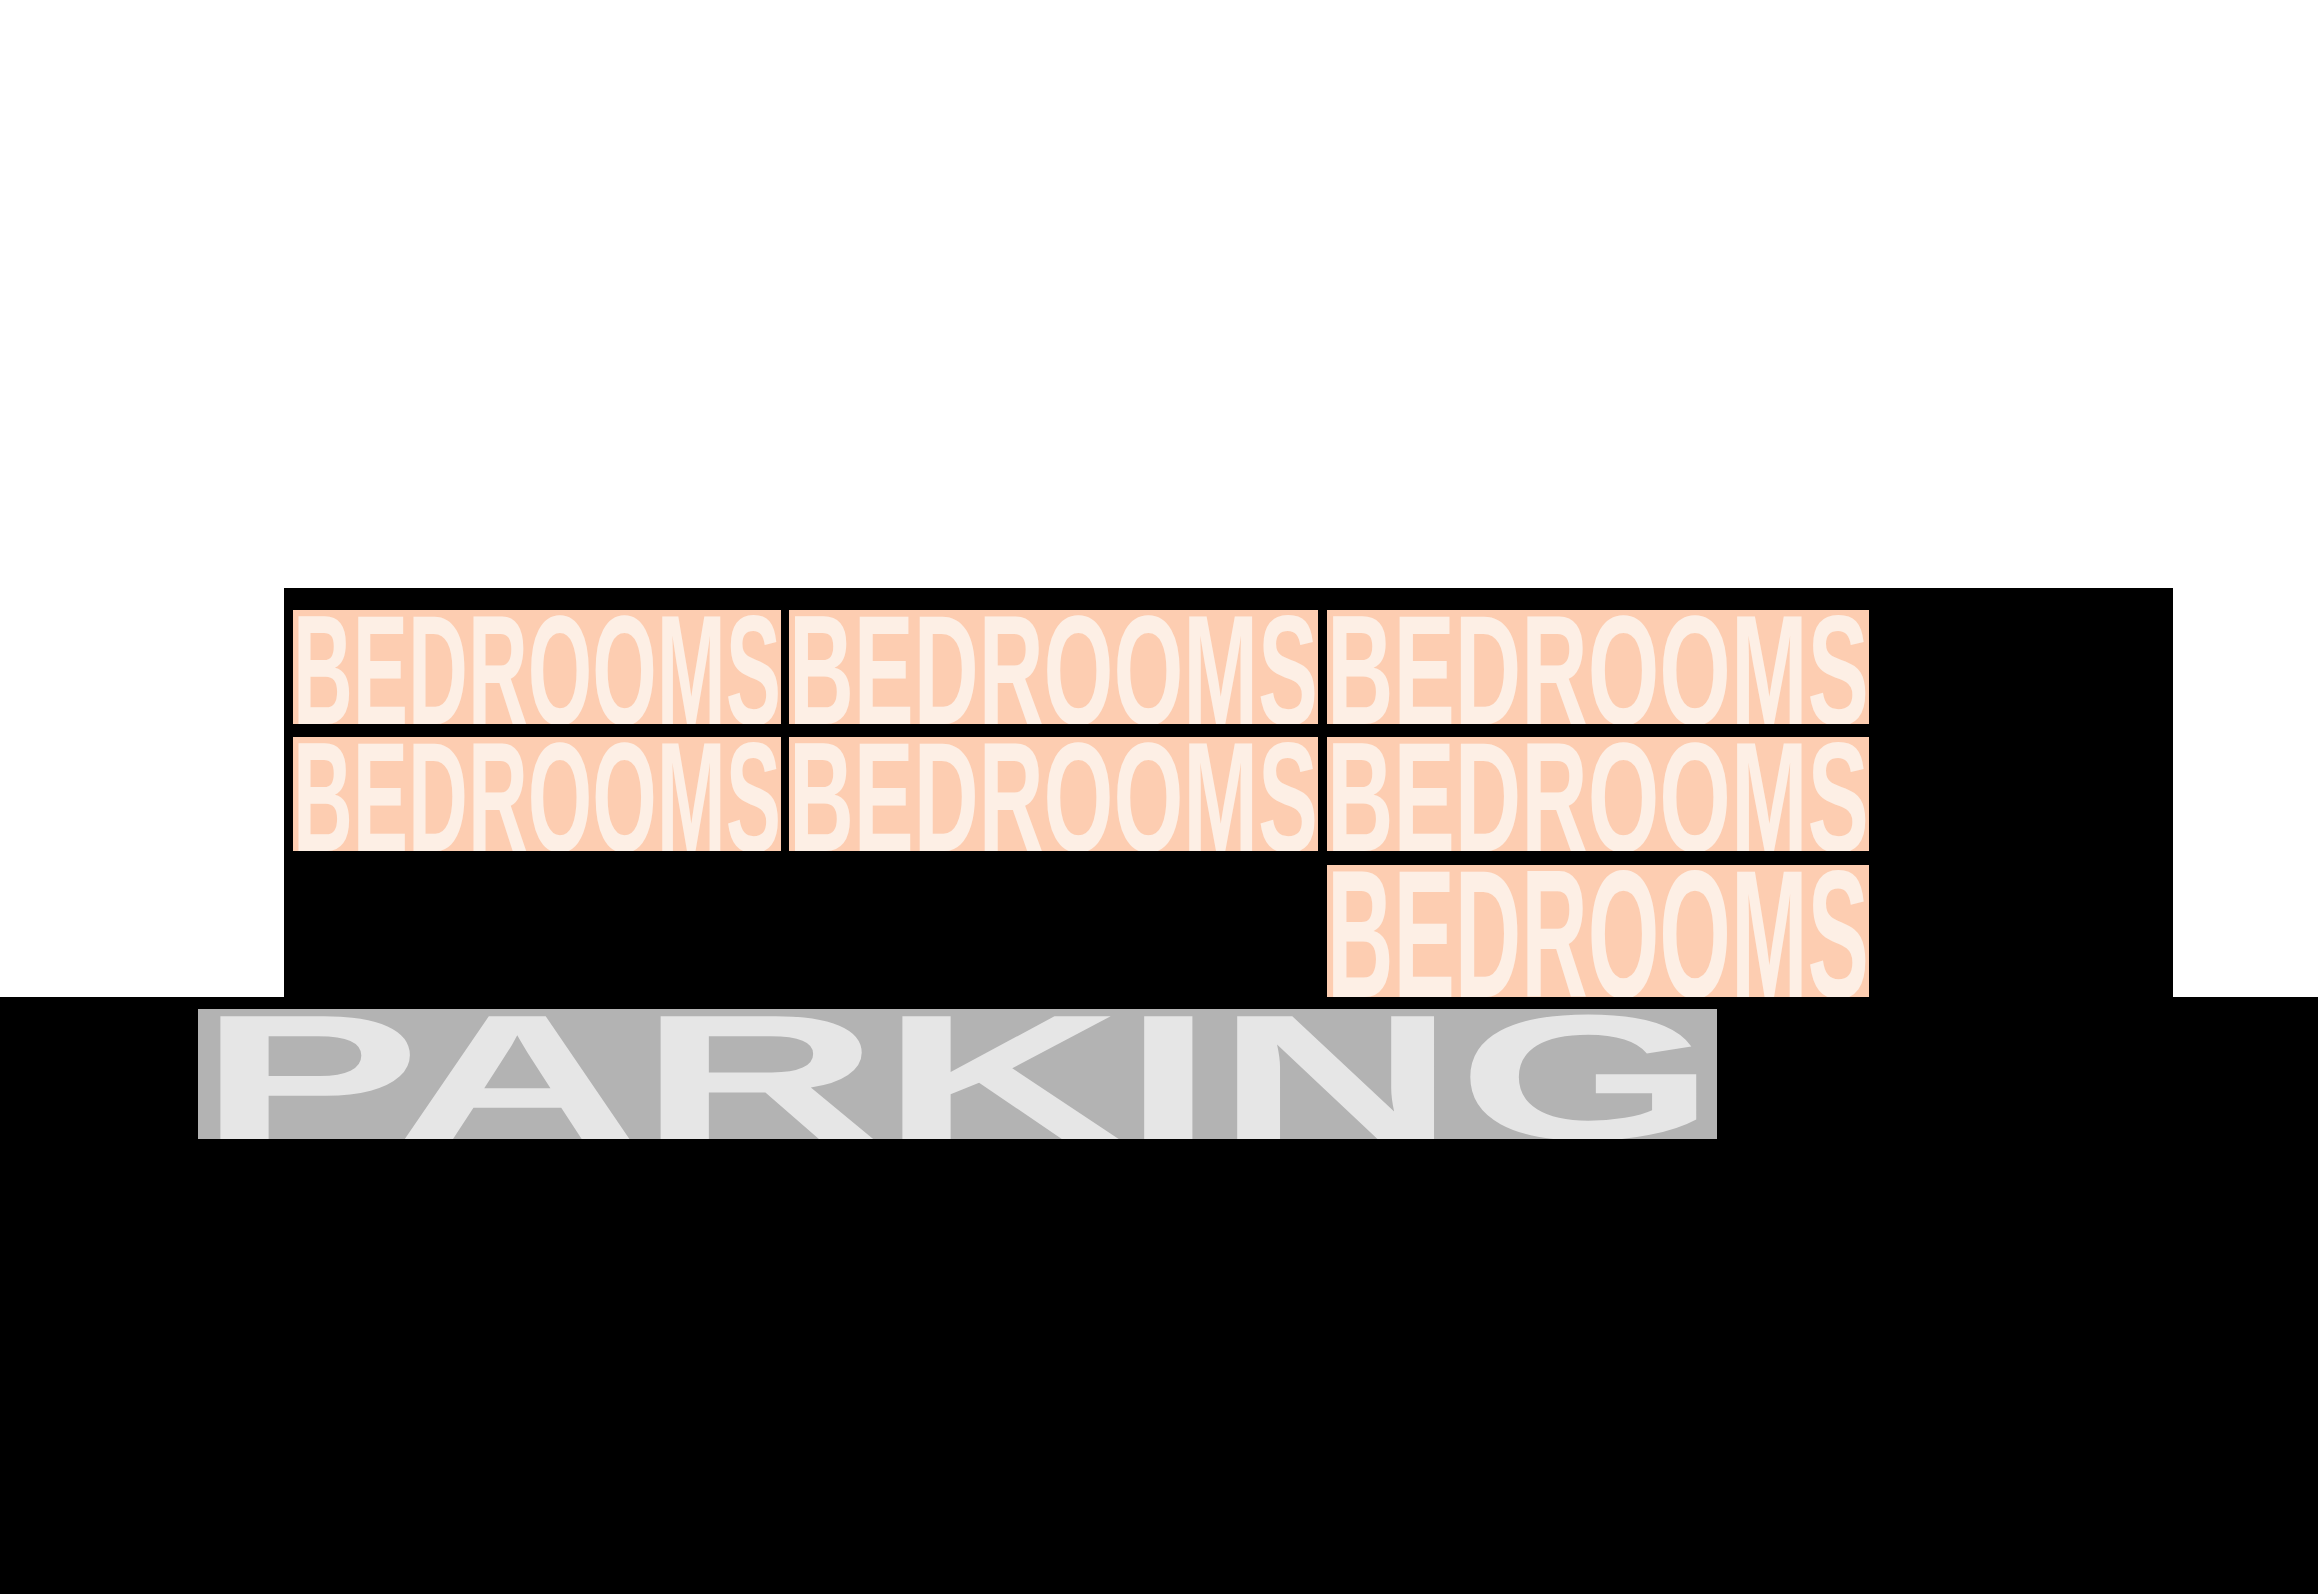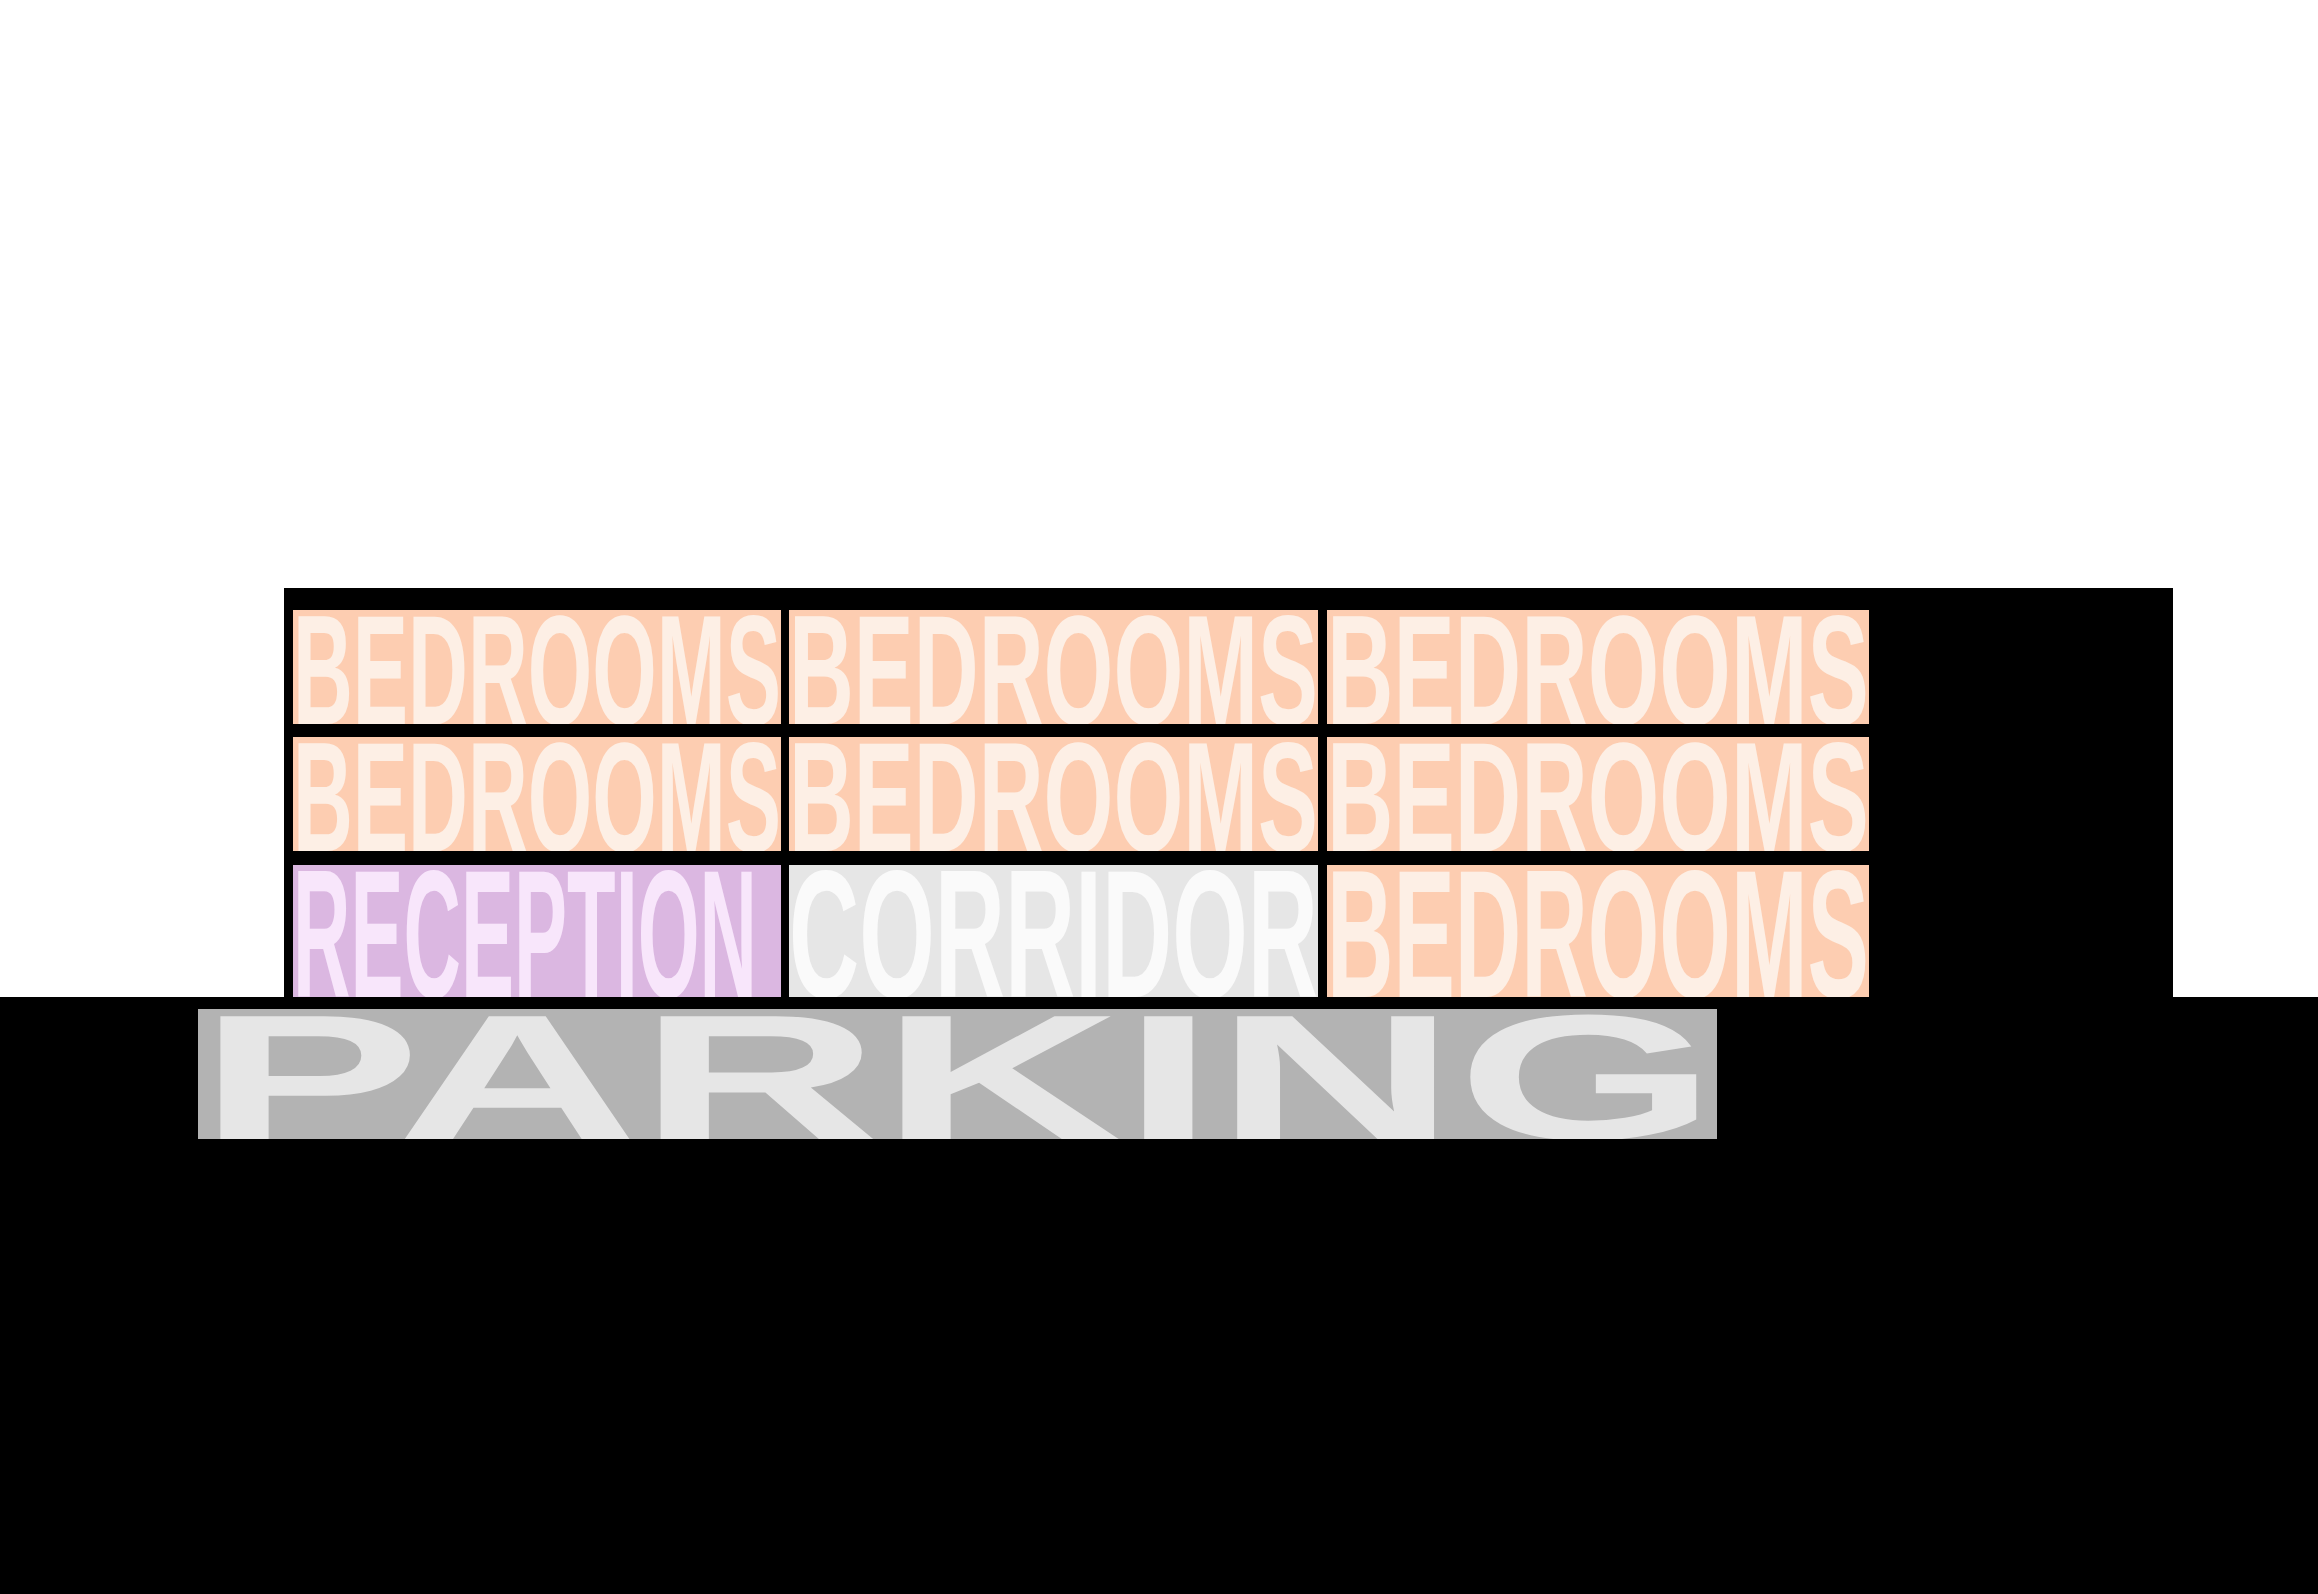--- a/index.html
+++ b/index.html
@@ -64,30 +64,20 @@
     <svg viewBox="0 0 730 157" preserveAspectRatio="none">
       <text class="lbl" x="0" y="157" font-size="215" fill="#fdefe5" textLength="730" lengthAdjust="spacingAndGlyphs">BEDROOMS</text>
     </svg>
   </div>
   <div class="cell" style="left:1043px; top:149px; width:542px; height:114px; background:#fdcdb1;">
     <svg viewBox="0 0 748 157" preserveAspectRatio="none">
       <text class="lbl" x="0" y="157" font-size="215" fill="#fdefe5" textLength="748" lengthAdjust="spacingAndGlyphs">BEDROOMS</text>
     </svg>
   </div>
 
-  <div class="cell" style="left:8.7px; top:277px; width:488px; height:132px; background:#dbb7e1;">
-    <svg viewBox="0 0 673 182" preserveAspectRatio="none">
-      <text class="lbl" x="0" y="182" font-size="250" fill="#f8e6fb" textLength="640" lengthAdjust="spacingAndGlyphs">RECEPTION</text>
-    </svg>
-  </div>
-  <div class="cell" style="left:505px; top:277px; width:529px; height:132px; background:#e6e6e6;">
-    <svg viewBox="0 0 730 182" preserveAspectRatio="none">
-      <text class="lbl" x="0" y="182" font-size="250" fill="#fafafa" textLength="730" lengthAdjust="spacingAndGlyphs">CORRIDOR</text>
-    </svg>
-  </div>
   <div class="cell" style="left:1043px; top:277px; width:542px; height:132px; background:#fdcdb1;">
     <svg viewBox="0 0 748 182" preserveAspectRatio="none">
       <text class="lbl" x="0" y="182" font-size="250" fill="#fdefe5" textLength="748" lengthAdjust="spacingAndGlyphs">BEDROOMS</text>
     </svg>
   </div>
 </div>
 
 <div class="parking" style="background:#b3b3b3;">
   <svg viewBox="0 0 2624 180" preserveAspectRatio="none">
     <text class="lbl" x="0" y="180" font-size="247" fill="#e6e6e6" textLength="2624" lengthAdjust="spacingAndGlyphs">PARKING</text>

